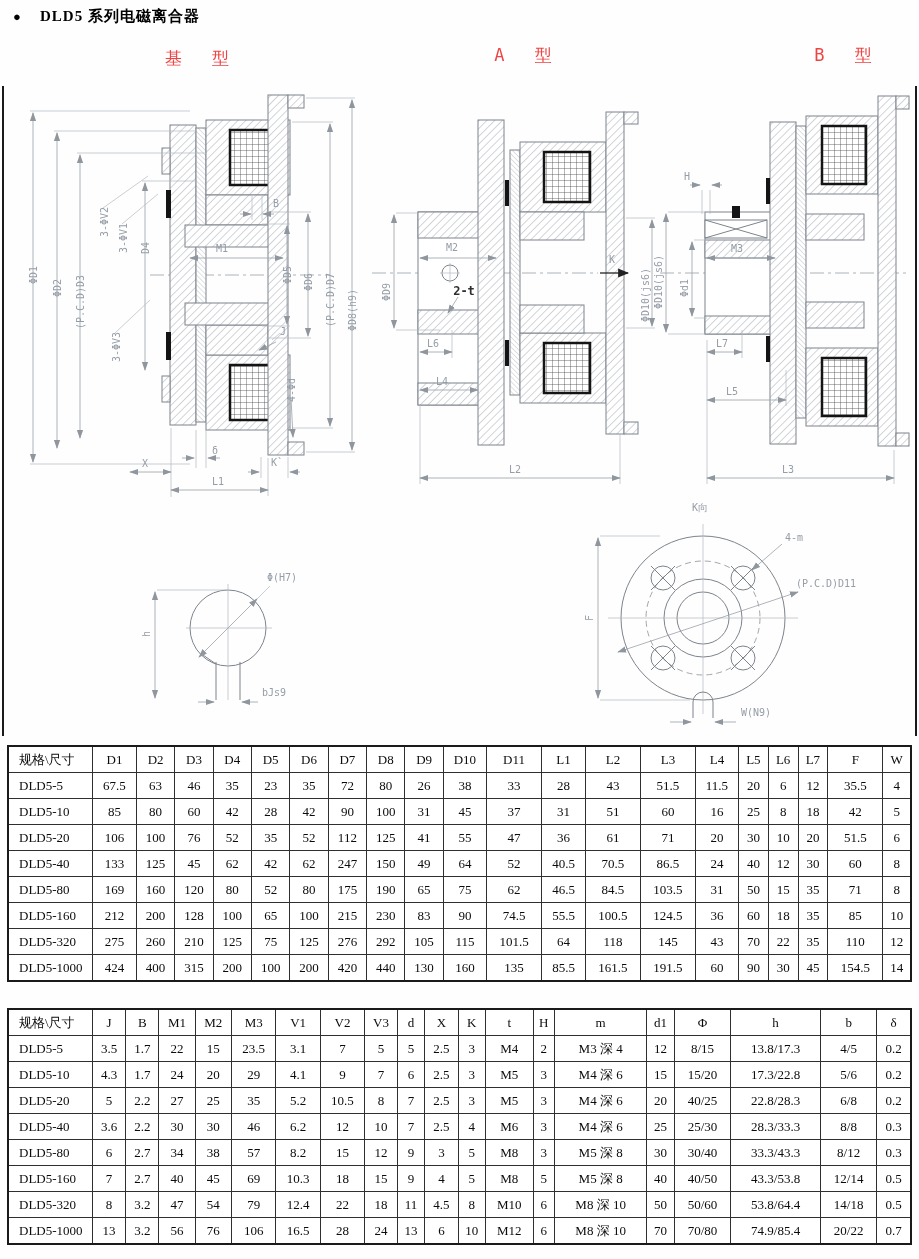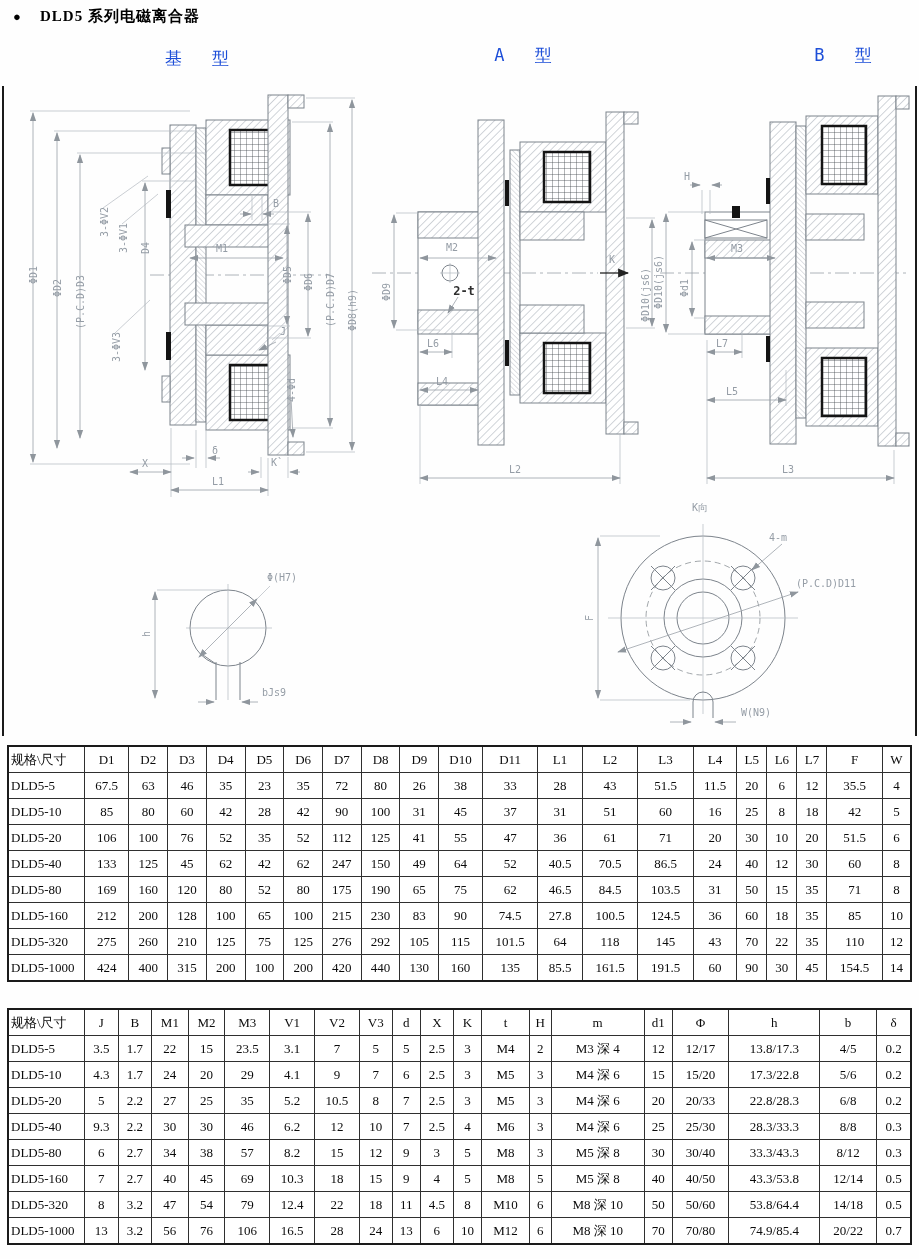--- a/index.html
+++ b/index.html
@@ -4,35 +4,35 @@
 <style>
   html,body { margin:0; padding:0; background:#fff; }
   #page { position:relative; width:919px; height:1259px; background:#fefefe; overflow:hidden;
           font-family:"Liberation Serif",serif; }
   .bullet { position:absolute; left:13px; top:9px; font-size:13px; color:#000; }
   .title  { position:absolute; left:40px; top:7px; font:bold 15px "Liberation Serif",serif;
             color:#000; letter-spacing:1px; }
   .frame-l { position:absolute; left:2px;  top:86px; width:2px;   height:650px; background:#1a1a1a; }
   .frame-r { position:absolute; left:915px;top:86px; width:1.5px; height:650px; background:#1a1a1a; }
   .sect { position:absolute; transform:translate(-50%,-50%); font:17px "DejaVu Sans Mono",monospace;
-          color:#1d4ed8; letter-spacing:10px; white-space:nowrap; }
+          color:#ef4444; letter-spacing:10px; white-space:nowrap; }
   .dim  { position:absolute; transform:translate(-50%,-50%); font:10px "DejaVu Sans Mono",monospace;
           color:#959da6; white-space:nowrap; z-index:5; }
   .dim.v { transform:translate(-50%,-50%) rotate(-90deg); }
   .dim.dark { color:#2f2f2f; font-weight:bold; font-size:12px; }
   svg.draw { position:absolute; }
   .dl { stroke:#9aa1a8; stroke-width:0.8; fill:none; }
   .xl { stroke:#b3b9c0; stroke-width:0.7; fill:none; }
   .cl { stroke:#9aa1a8; stroke-width:0.8; fill:none; stroke-dasharray:14 4 3 4; }
   .ol { stroke:#7d848c; stroke-width:1; }
   table.spec { position:absolute; left:7px; width:905px; border-collapse:collapse;
                border:2px solid #1a1a1a; background:#fff; }
   .spec th,.spec td { border:1px solid #2f2f2f; font:13px "Liberation Serif",serif; font-weight:normal;
                color:#0b0b0b; text-align:center; padding:3px 1px; height:19px; white-space:nowrap; }
-  .spec th:first-child,.spec td:first-child { text-align:left; padding-left:2px; width:72px; }
+  .spec th:first-child,.spec td:first-child { text-align:left; padding-left:10px; width:72px; }
   #table1 { top:745px; }
   #table2 { top:1008px; }
 </style>
 </head>
 <body>
 
 <div id="page">
 
   <span class="bullet">●</span>
   <span class="title">DLD5 系列电磁离合器</span>
@@ -349,21 +349,21 @@
   <span class="dim v" style="left:658px;top:282px">ΦD10(js6)</span>
   <span class="dim" style="left:722px;top:343px">L7</span>
   <span class="dim" style="left:732px;top:391px">L5</span>
   <span class="dim" style="left:788px;top:469px">L3</span>
 
   <span class="dim" style="left:282px;top:577px">Φ(H7)</span>
   <span class="dim v" style="left:146px;top:634px">h</span>
   <span class="dim" style="left:274px;top:692px">bJs9</span>
 
   <span class="dim" style="left:700px;top:508px">K向</span>
-  <span class="dim" style="left:778px;top:537px">4-m</span>
+  <span class="dim" style="left:794px;top:537px">4-m</span>
   <span class="dim" style="left:826px;top:583px">(P.C.D)D11</span>
   <span class="dim v" style="left:589px;top:618px">F</span>
   <span class="dim" style="left:756px;top:712px">W(N9)</span>
 
   <table id="table1" class="spec">
       <thead>
         <tr>
           <th>规格\尺寸</th>
           <th>D1</th>
           <th>D2</th>
@@ -509,21 +509,21 @@
           <td>200</td>
           <td>128</td>
           <td>100</td>
           <td>65</td>
           <td>100</td>
           <td>215</td>
           <td>230</td>
           <td>83</td>
           <td>90</td>
           <td>74.5</td>
-          <td>27.8</td>
+          <td>55.5</td>
           <td>100.5</td>
           <td>124.5</td>
           <td>36</td>
           <td>60</td>
           <td>18</td>
           <td>35</td>
           <td>85</td>
           <td>10</td>
         </tr>
         <tr>
@@ -610,21 +610,21 @@
           <td>3.1</td>
           <td>7</td>
           <td>5</td>
           <td>5</td>
           <td>2.5</td>
           <td>3</td>
           <td>M4</td>
           <td>2</td>
           <td>M3 深 4</td>
           <td>12</td>
-          <td>12/17</td>
+          <td>8/15</td>
           <td>13.8/17.3</td>
           <td>4/5</td>
           <td>0.2</td>
         </tr>
         <tr>
           <td>DLD5-10</td>
           <td>4.3</td>
           <td>1.7</td>
           <td>24</td>
           <td>20</td>
@@ -654,28 +654,28 @@
           <td>5.2</td>
           <td>10.5</td>
           <td>8</td>
           <td>7</td>
           <td>2.5</td>
           <td>3</td>
           <td>M5</td>
           <td>3</td>
           <td>M4 深 6</td>
           <td>20</td>
-          <td>20/33</td>
+          <td>40/25</td>
           <td>22.8/28.3</td>
           <td>6/8</td>
           <td>0.2</td>
         </tr>
         <tr>
           <td>DLD5-40</td>
-          <td>9.3</td>
+          <td>3.6</td>
           <td>2.2</td>
           <td>30</td>
           <td>30</td>
           <td>46</td>
           <td>6.2</td>
           <td>12</td>
           <td>10</td>
           <td>7</td>
           <td>2.5</td>
           <td>4</td>

